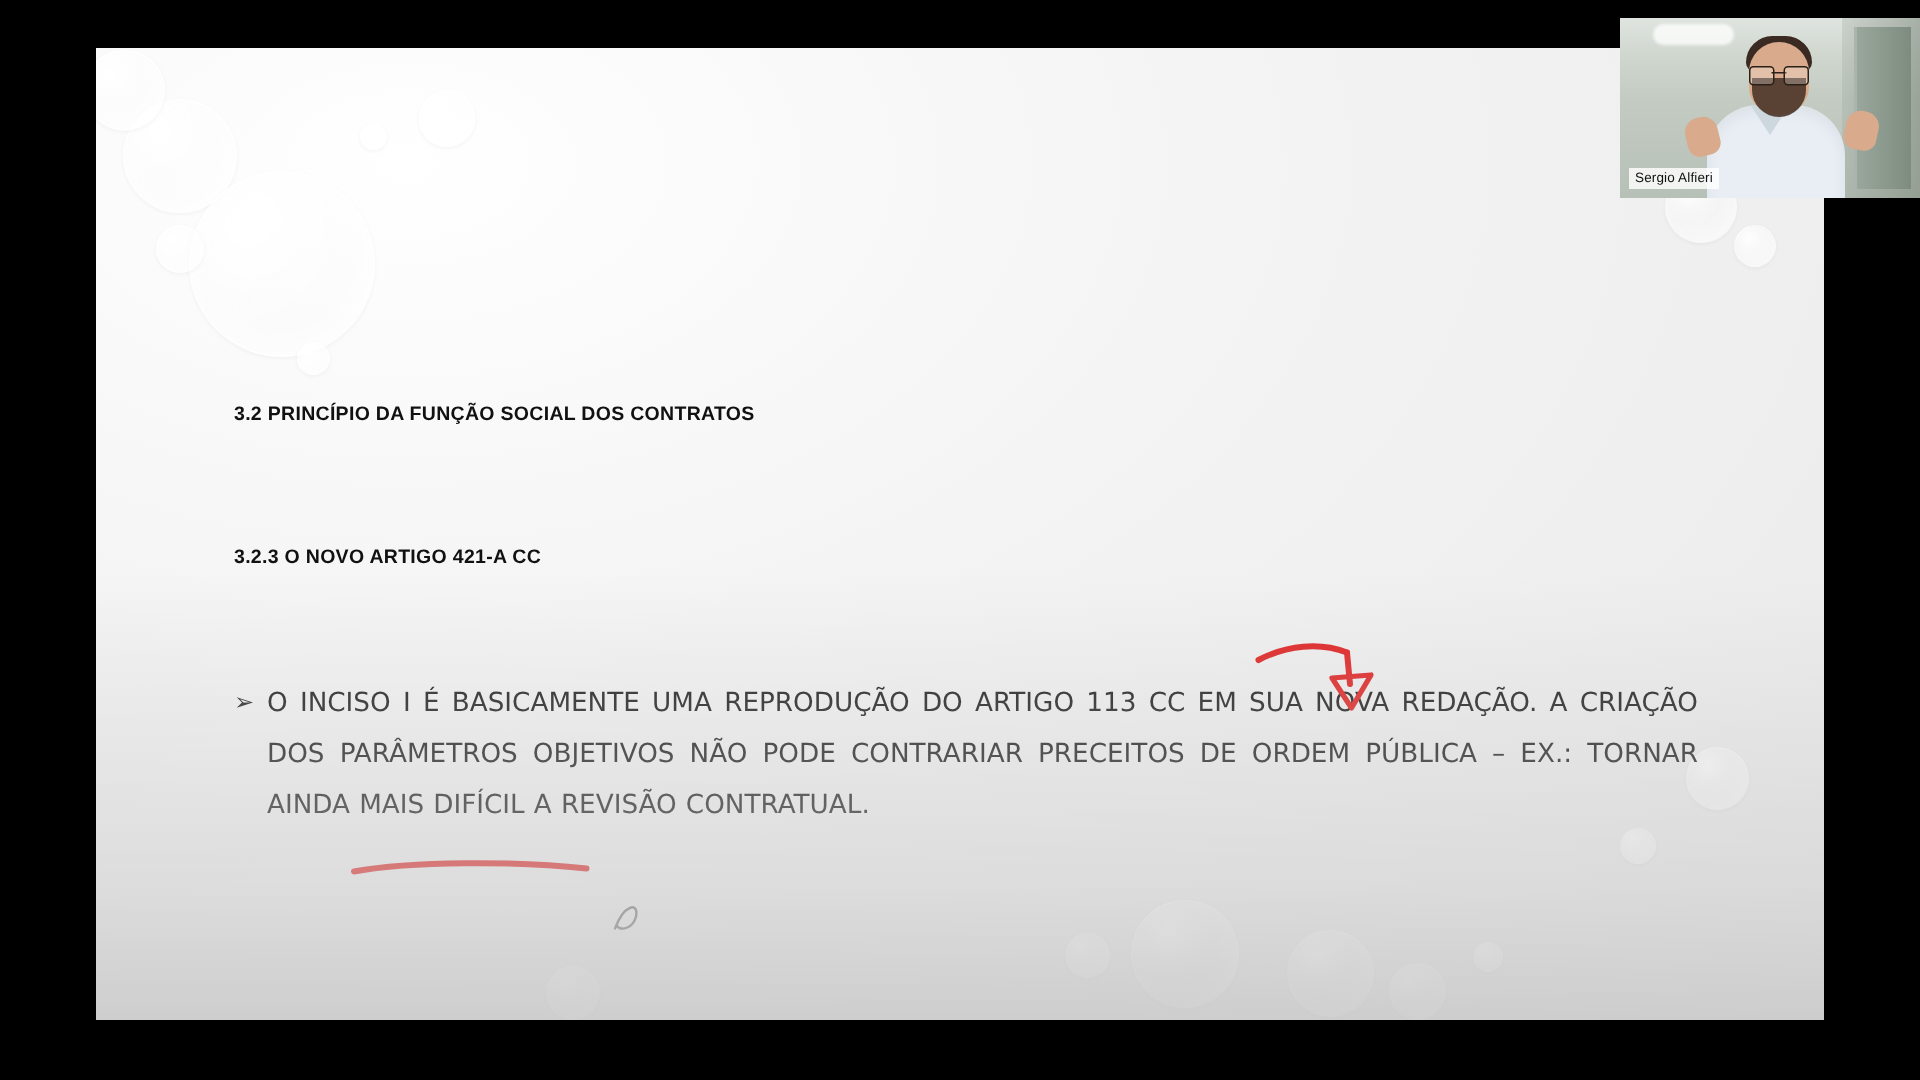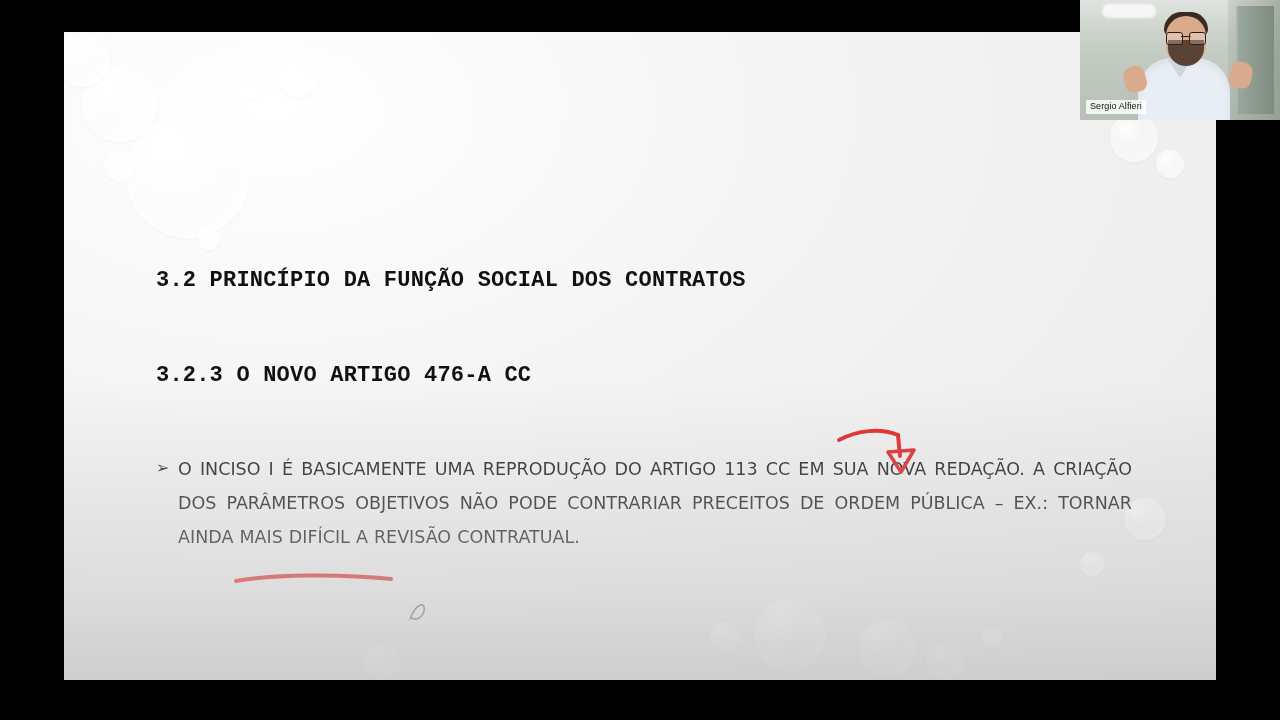--- a/index.html
+++ b/index.html
@@ -64,23 +64,23 @@
     font-family: "DejaVu Sans", sans-serif;
     font-size: 37px;
     font-weight: 400;
     letter-spacing: 0.5px;
     color: #1a1a1a;
   }
 
   .heading {
     position: absolute;
     left: 92px;
-    font-family: Liberation Mono, monospace;
+    font-family: Liberation Sans, sans-serif;
     font-weight: bold;
-    font-size: 22px;
+    font-size: 13px;
     letter-spacing: 0.2px;
     color: #111;
   }
   #heading-1 { top: 236px; }
   #heading-2 { top: 331px; }
 
   .body-block {
     position: absolute;
     left: 92px;
     top: 420px;
@@ -128,21 +128,21 @@
     top: 565px;
     width: 36px;
     height: 30px;
     pointer-events: none;
   }
 
   
   #webcam {
     position: absolute;
     right: 0;
-    top: 0;
+    top: 12px;
     width: 200px;
     height: 120px;
     overflow: hidden;
     background: #b9c2b6;
   }
   #cam-bg {
     position: absolute;
     inset: 0;
     background:
       linear-gradient(to bottom, #dfe4e0 0%, #cfd6cd 22%, #c3cbc2 45%, #b7c0b6 100%);
@@ -284,21 +284,21 @@
     <div class="bubble dim" style="left:1016px; top:520px; width:22px; height:22px;"></div>
     <div class="bubble dim" style="left:690px;  top:568px; width:70px; height:70px;"></div>
     <div class="bubble dim" style="left:646px;  top:590px; width:28px; height:28px;"></div>
     <div class="bubble dim" style="left:794px;  top:588px; width:56px; height:56px;"></div>
     <div class="bubble dim" style="left:862px;  top:610px; width:36px; height:36px;"></div>
     <div class="bubble dim" style="left:918px;  top:596px; width:18px; height:18px;"></div>
     <div class="bubble dim" style="left:300px;  top:612px; width:34px; height:34px;"></div>
 
 
     <div class="heading" id="heading-1">3.2 PRINCÍPIO DA FUNÇÃO SOCIAL DOS CONTRATOS</div>
-    <div class="heading" id="heading-2">3.2.3 O NOVO ARTIGO 476-A CC</div>
+    <div class="heading" id="heading-2">3.2.3 O NOVO ARTIGO 421-A CC</div>
 
     <div class="body-block">
       <span class="bullet-mark">➢</span>
       <p class="body-para">O INCISO I É BASICAMENTE UMA REPRODUÇÃO DO ARTIGO 113 CC EM SUA NOVA REDAÇÃO. A CRIAÇÃO DOS PARÂMETROS OBJETIVOS NÃO PODE CONTRARIAR PRECEITOS DE ORDEM PÚBLICA – EX.: TORNAR AINDA MAIS DIFÍCIL A REVISÃO CONTRATUAL.</p>
     </div>
 
     <svg id="annot-arrow" viewBox="0 0 100 60">
       <path d="M3 18 C 22 8, 44 6, 62 13" stroke="#e02020" stroke-width="4" fill="none" stroke-linecap="round"></path>
       <path d="M62 13 L 64 34" stroke="#e02020" stroke-width="4" fill="none" stroke-linecap="round"></path>
       <path d="M52 30 L 78 28 L 65 50 Z" stroke="#e02020" stroke-width="3.5" fill="none" stroke-linejoin="round"></path>

